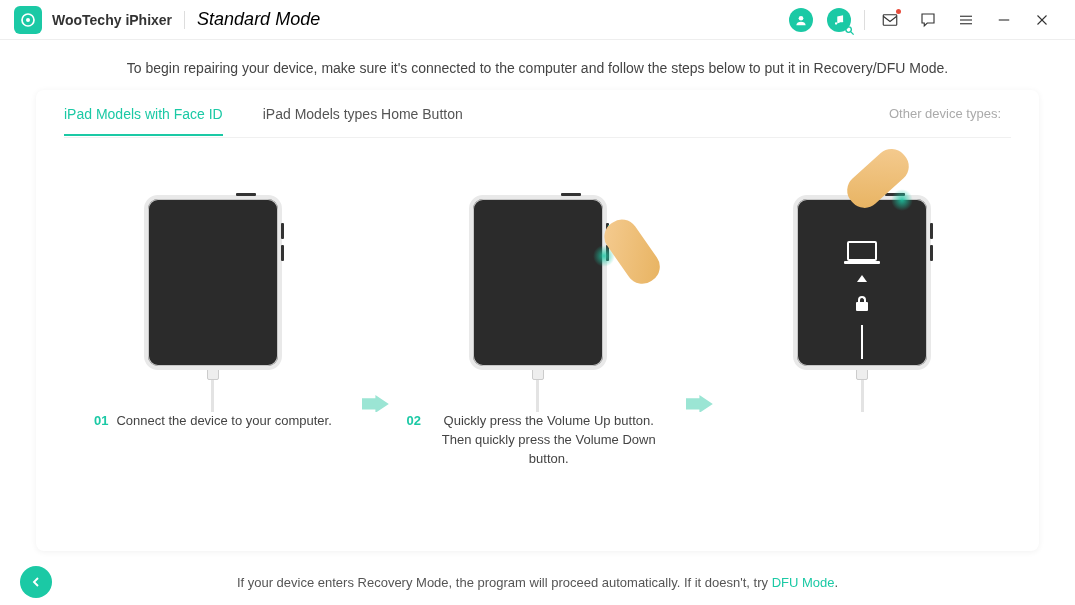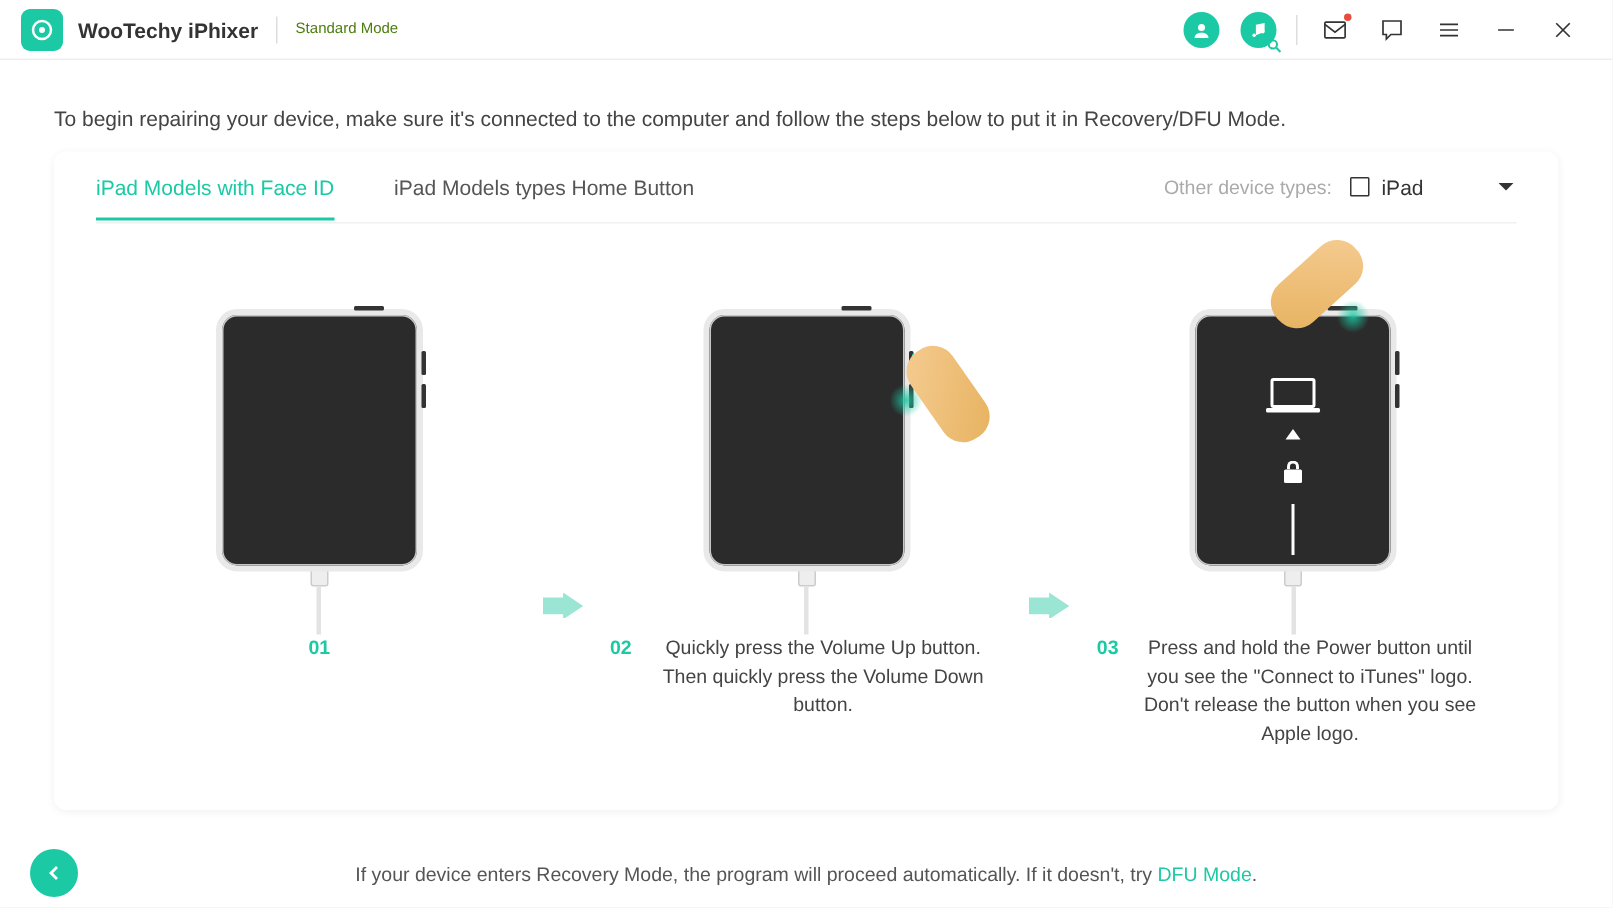--- a/index.html
+++ b/index.html
@@ -10,40 +10,39 @@
     height: 605px;
     overflow: hidden;
   }
   .window {
     background: #fff;
     width: 1075px;
     height: 605px;
     display: flex;
     flex-direction: column;
     box-shadow: 0 1px 3px rgba(0,0,0,0.08);
-    gap: 11px;
   }
   .titlebar {
     display: flex;
     align-items: center;
     height: 40px;
     padding: 0 14px;
     border-bottom: 1px solid #eee;
   }
   .logo {
     width: 28px; height: 28px;
     background: #1bc9a5;
     border-radius: 6px;
     display: flex; align-items: center; justify-content: center;
     margin-right: 10px;
   }
   .logo svg { width: 16px; height: 16px; }
   .app-title { font-weight: 600; color: #333; font-size: 14px; }
   .divider { width: 1px; height: 18px; background: #ddd; margin: 0 12px; }
-  .mode-label { color: #4d7c0f; font-size: 10px; }
+  .mode-label { color: #000000; font-size: 18px; font-style: italic; }
   .titlebar-spacer { flex: 1; }
   .tb-icon {
     width: 26px; height: 26px;
     display: flex; align-items: center; justify-content: center;
     margin: 0 6px;
     cursor: pointer;
     position: relative;
   }
   .tb-round {
     width: 24px; height: 24px; border-radius: 50%;
@@ -56,21 +55,21 @@
   .vdiv { width: 1px; height: 20px; background: #ddd; margin: 0 6px; }
 
   .content-area {
     flex: 1;
     padding: 12px 36px 0 36px;
     display: flex;
     flex-direction: column;
     min-height: 0;
   }
   .instruction {
-    text-align: left;
+    text-align: center;
     color: #444;
     font-size: 14px;
     padding: 8px 0 14px 0;
   }
 
   .panel {
     background: #fff;
     border-radius: 8px;
     box-shadow: 0 1px 6px rgba(0,0,0,0.06);
     flex: 1;
@@ -302,45 +301,39 @@
 
   <div class="content-area">
     <div class="instruction">To begin repairing your device, make sure it's connected to the computer and follow the steps below to put it in Recovery/DFU Mode.</div>
 
     <div class="panel">
       <div class="tabrow">
         <div class="tab active">iPad Models with Face ID</div>
         <div class="tab">iPad Models types Home Button</div>
         <div class="tab-spacer"></div>
         <span class="other-type">Other device types:</span>
-        <div class="type-select">
-          <span class="box"></span>
-          <span>iPad</span>
-          <svg class="caret" width="10" height="6" viewBox="0 0 10 6">
-              <path d="M0 0l5 5 5-5" fill="#333"></path>
-            </svg>
-        </div>
       </div>
 
       <div class="steps">
 
         <div class="step">
           <div class="device-wrap">
             <div class="ipad">
               <div class="top-btn"></div>
               <div class="side-btn b1"></div>
               <div class="side-btn b2"></div>
             </div>
             <div class="cable">
                 <div class="plug"></div>
                 <div class="wire"></div>
               </div>
           </div>
           <div class="step-text">
             <span class="step-num">01</span>
+            <span>Connect the device to your computer.</span>
           </div>
         </div>
 
         <div class="arrow-between">
           <svg viewBox="0 0 24 16">
               <path d="M0 3h12V0l12 8-12 8v-3H0z" fill="#9be5d4"></path>
             </svg>
         </div>
 
         <div class="step">
@@ -386,24 +379,20 @@
                     <div class="body"></div>
                   </div>
                 <div class="cable-on-screen"></div>
               </div>
             </div>
             <div class="cable">
                 <div class="plug"></div>
                 <div class="wire"></div>
               </div>
           </div>
-          <div class="step-text">
-            <span class="step-num">03</span>
-            <span>Press and hold the Power button until you see the "Connect to iTunes" logo. Don't release the button when you see Apple logo.</span>
-          </div>
         </div>
       </div>
     </div>
   </div>
 
   <div class="footer">
     <div class="back-btn">
       <svg viewBox="0 0 24 24">
           <path d="M14 5l-7 7 7 7 2-2-5-5 5-5z"></path>
         </svg>

